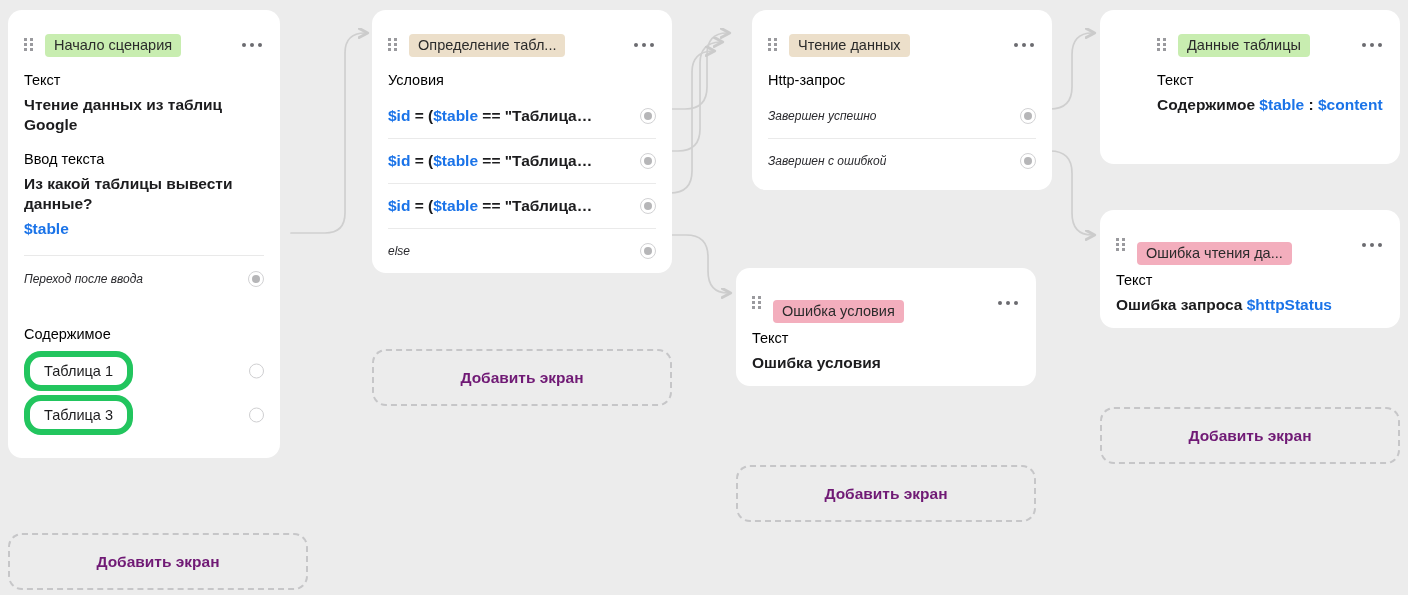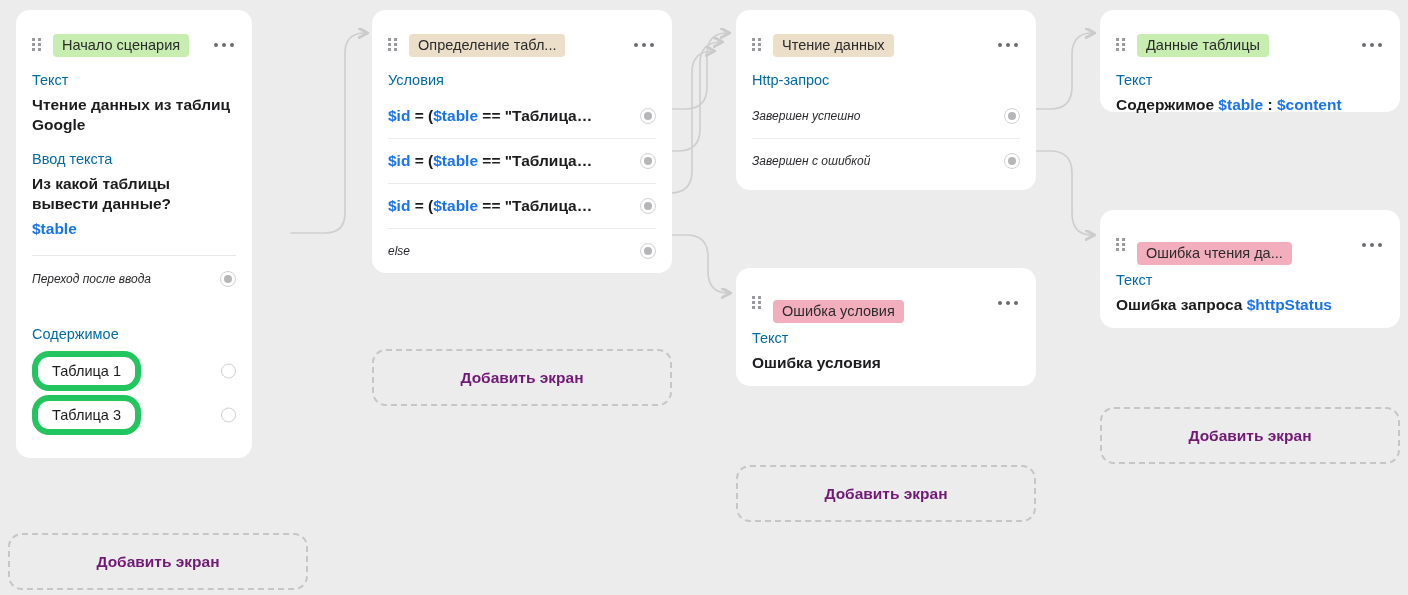--- a/index.html
+++ b/index.html
@@ -84,21 +84,21 @@
     cursor: pointer;
   }
   .dots-menu i {
     width: 4px;
     height: 4px;
     border-radius: 50%;
     background: #6b6b70;
     display: block;
   }
   .sec-label {
-    color: #0369a1;
+    color: #000000;
     font-size: 14.5px;
     margin: 16px 16px 0 16px;
   }
   .body-text {
     color: #1c1c1e;
     font-size: 15.5px;
     font-weight: bold;
     margin: 7px 16px 0 16px;
     line-height: 20px;
   }
@@ -222,21 +222,21 @@
       <path d="M655,193 L670,193 Q692,193 692,171 L692,72 Q692,52 712,51 L714,51" marker-end="url(#arw)"></path>
 
       <path d="M655,235 L686,235 Q708,235 708,257 L708,271 Q708,293 728,293 L730,293" marker-end="url(#arw)"></path>
 
       <path d="M1019,109 L1050,109 Q1072,109 1072,87 L1072,55 Q1072,33 1092,33 L1094,33" marker-end="url(#arw)"></path>
 
       <path d="M1019,151 L1050,151 Q1072,151 1072,173 L1072,213 Q1072,235 1092,235 L1094,235" marker-end="url(#arw)"></path>
     </g>
   </svg>
 
-  <div class="card" style="left:16px; top:10px; width:236px; height:448px;">
+  <div class="card" style="left:8px; top:10px; width:272px; height:448px;">
     <div class="card-head">
       <span class="drag-handle">
           <i></i>
           <i></i>
           <i></i>
           <i></i>
           <i></i>
           <i></i>
         </span>
       <span class="badge green">Начало сценария</span>
@@ -306,21 +306,21 @@
         <span class="row-text"><span class="var">$id</span><span class="punct"> = (</span><span class="var">$table</span><span class="punct"> == "Таблица…</span></span>
         <span class="port"></span>
       </div>
       <div class="row">
         <span class="row-text italic">else</span>
         <span class="port"></span>
       </div>
     </div>
   </div>
 
-  <div class="card" style="left:736px; top:10px; width:300px; height:180px;">
+  <div class="card" style="left:752px; top:10px; width:300px; height:180px;">
     <div class="card-head">
       <span class="drag-handle">
           <i></i>
           <i></i>
           <i></i>
           <i></i>
           <i></i>
           <i></i>
         </span>
       <span class="badge beige">Чтение данных</span>
@@ -338,21 +338,21 @@
         <span class="row-text italic">Завершен успешно</span>
         <span class="port"></span>
       </div>
       <div class="row">
         <span class="row-text italic">Завершен с ошибкой</span>
         <span class="port"></span>
       </div>
     </div>
   </div>
 
-  <div class="card" style="left:1100px; top:10px; width:300px; height:102px;">
+  <div class="card" style="left:1100px; top:10px; width:300px; height:154px;padding-left:41px;">
     <div class="card-head">
       <span class="drag-handle">
           <i></i>
           <i></i>
           <i></i>
           <i></i>
           <i></i>
           <i></i>
         </span>
       <span class="badge green">Данные таблицы</span>

